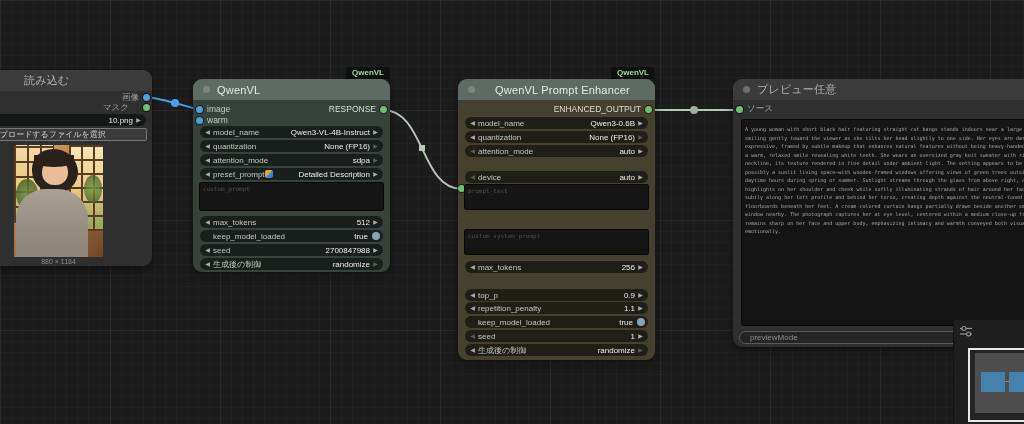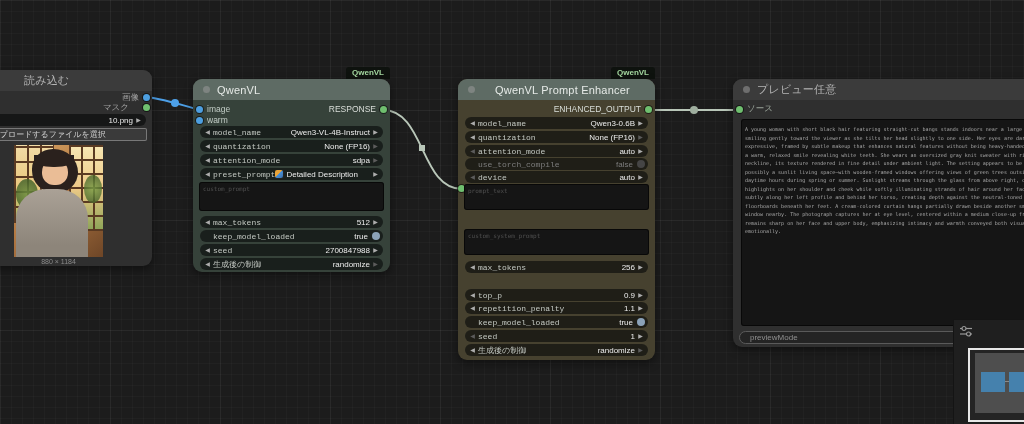--- a/index.html
+++ b/index.html
@@ -23,21 +23,21 @@
   .node-title{font-size:11px;letter-spacing:.2px;white-space:nowrap;}
   .badge{position:absolute;height:12px;line-height:12px;padding:0 6px;background:#0e120e;
     color:#a5d9a0;font-size:8px;font-weight:bold;border-radius:3px 3px 0 0;z-index:2;text-align:center;}
   .slot-dot{position:absolute;width:7px;height:7px;border-radius:50%;box-shadow:0 0 0 1px rgba(0,0,0,0.55);}
   .slot-label{position:absolute;font-size:8.5px;line-height:11px;white-space:nowrap;}
   .widget{position:absolute;left:7px;right:7px;height:12px;border-radius:6px;
     background:rgba(8,10,9,0.62);display:flex;align-items:center;font-size:8px;
     box-sizing:border-box;padding:0 2px;}
   .arr{width:11px;text-align:center;color:#adadad;font-size:6px;line-height:12px;flex:0 0 auto;}
   .arr.dim{color:#5c5c5c;}
-  .wlabel{color:#c3c8c2;white-space:nowrap;flex:0 0 auto;font-family:Liberation Mono, monospace;}
+  .wlabel{color:#c3c8c2;white-space:nowrap;flex:0 0 auto;}
   .wvalue{flex:1;text-align:right;color:#ececec;white-space:nowrap;overflow:hidden;}
   .widget.toggle{padding-left:13px;padding-right:3px;}
   .toggle-dot{width:8px;height:8px;border-radius:50%;margin-left:4px;flex:0 0 auto;}
   .toggle-on{background:#8ba2b8;}
   .toggle-off{background:#454545;}
   .off .wlabel,.off .wvalue{color:#7d7d7d;}
   .ta{position:absolute;background:#151515;border-radius:3px;box-shadow:inset 0 0 0 1px rgba(0,0,0,0.6);
     font-family:"DejaVu Sans Mono","Liberation Mono",monospace;font-size:6px;color:#4e4e4e;
     padding:3px 4px;box-sizing:border-box;overflow:hidden;}
   .mini-icon{width:8px;height:8px;border-radius:2px;margin-right:3px;flex:0 0 auto;}
@@ -128,21 +128,21 @@
   </div>
   <div class="widget" style="top:75px;">
     <span class="arr">◀</span>
     <span class="wlabel">attention_mode</span>
     <span class="wvalue">sdpa</span>
     <span class="arr dim">▶</span>
   </div>
   <div class="widget" style="top:89px;">
     <span class="arr">◀</span>
     <span class="wlabel">preset_prompt</span>
-    <span class="wvalue" style="display:flex;justify-content:flex-start;align-items:center;">
+    <span class="wvalue" style="display:flex;justify-content:space-between;align-items:center;">
       <span class="mini-icon icon-image"></span>
       <span>Detailed Description</span>
     </span>
     <span class="arr">▶</span>
   </div>
   <div class="ta" style="left:6px;right:6px;top:103px;height:29px;">custom_prompt</div>
   <div class="widget" style="top:137px;">
     <span class="arr">◀</span>
     <span class="wlabel">max_tokens</span>
     <span class="wvalue">512</span>
@@ -186,25 +186,20 @@
     <span class="arr">◀</span>
     <span class="wlabel">quantization</span>
     <span class="wvalue">None (FP16)</span>
     <span class="arr dim">▶</span>
   </div>
   <div class="widget" style="top:66px;">
     <span class="arr dim">◀</span>
     <span class="wlabel">attention_mode</span>
     <span class="wvalue">auto</span>
     <span class="arr">▶</span>
-  </div>
-  <div class="widget toggle off" style="top:79px;">
-    <span class="wlabel">use_torch_compile</span>
-    <span class="wvalue">false</span>
-    <span class="toggle-dot toggle-off"></span>
   </div>
   <div class="widget" style="top:92px;">
     <span class="arr dim">◀</span>
     <span class="wlabel">device</span>
     <span class="wvalue">auto</span>
     <span class="arr">▶</span>
   </div>
   <span class="slot-dot" style="left:0px;top:106px;background:#6fbf6f;"></span>
   <div class="ta" style="left:6px;right:6px;top:105px;height:26px;">prompt_text</div>
   <div class="ta" style="left:6px;right:6px;top:150px;height:26px;">custom_system_prompt</div>

